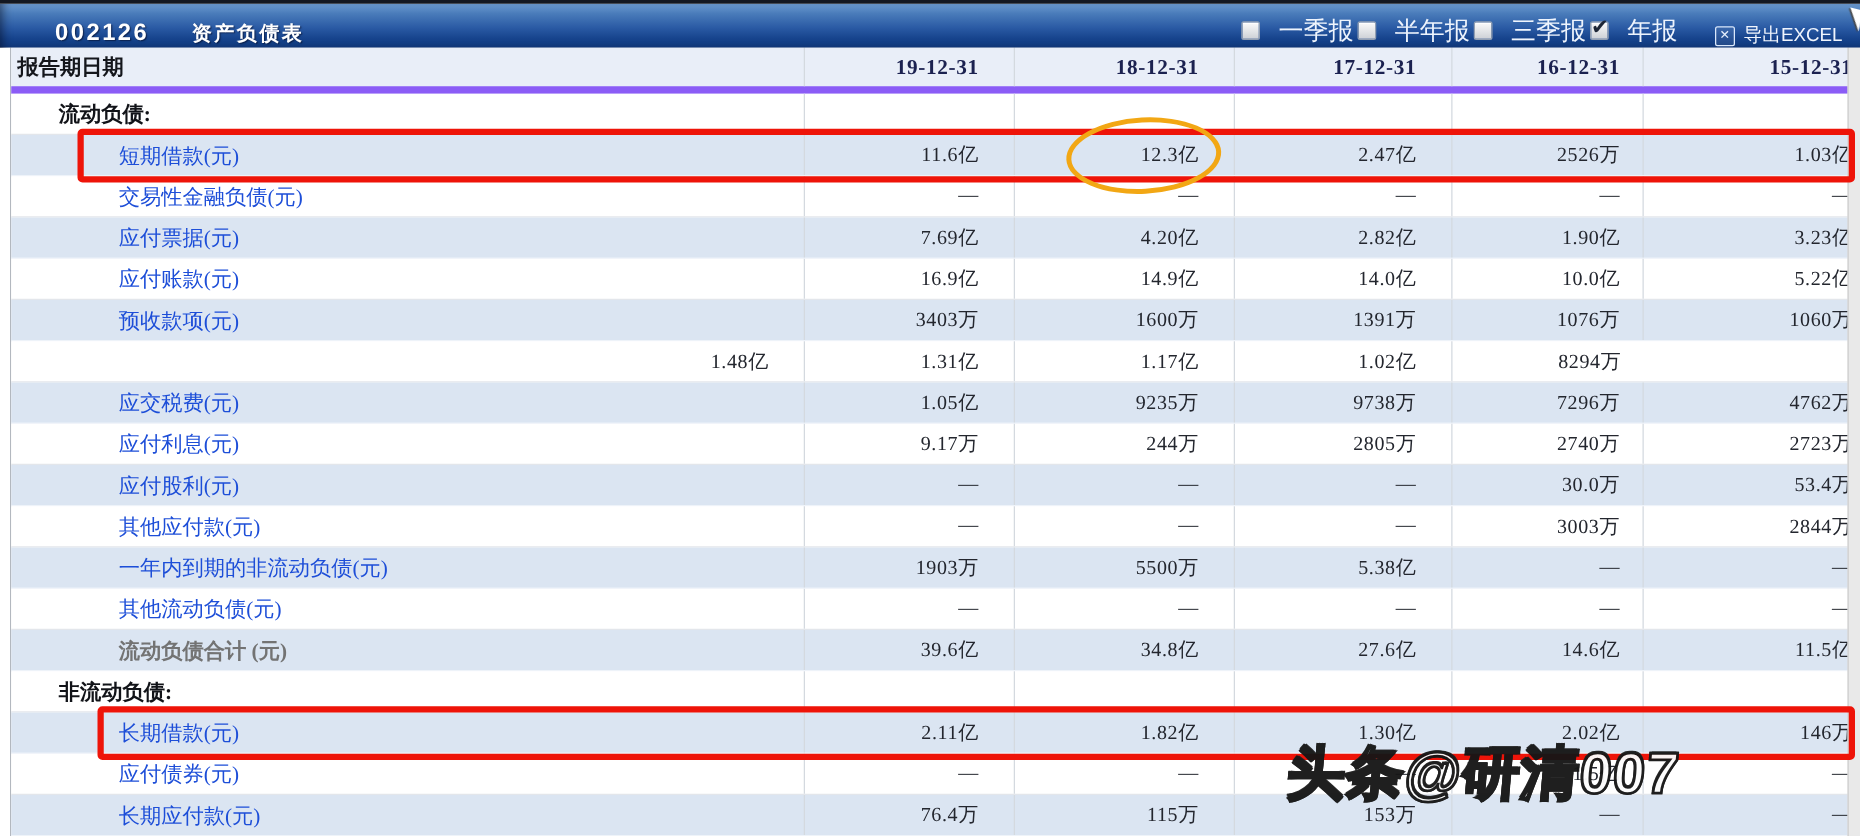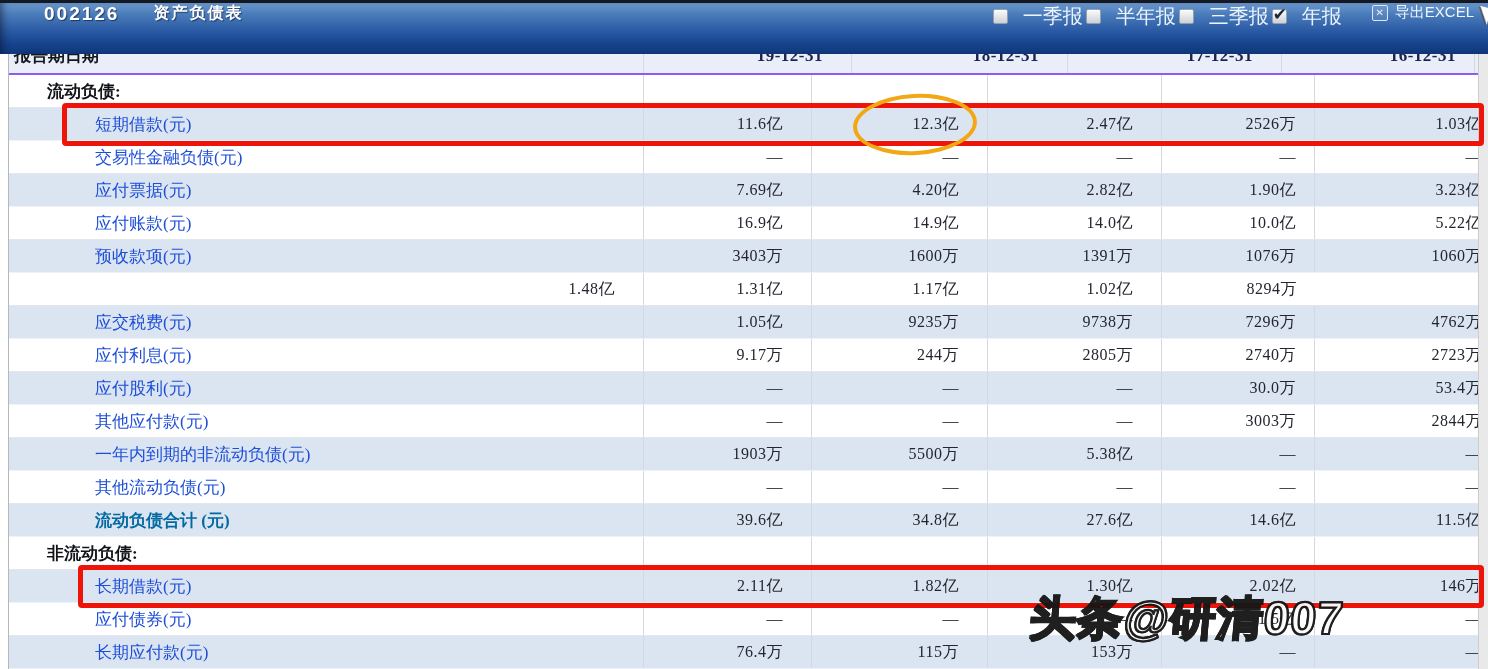--- a/index.html
+++ b/index.html
@@ -2,22 +2,22 @@
 <html style="--red: #ee1409; --orange: #f2a714; --row-blue: #dbe5f2; --header-blue: #e9eef8; --bar-top: #4a7cba; --bar-bottom: #113a7e;"><head>
 <meta charset="utf-8">
 <style>
   * { margin:0; padding:0; box-sizing:border-box; }
   html,body { width:1488px; height:669px; overflow:hidden; background:#fff;
               font-family:"Liberation Sans","DejaVu Sans",sans-serif; }
   .screen { position:relative; width:1488px; height:669px; background:#fff; }
 
   
   .titlebar{
-    position:absolute; left:0; top:0; width:1488px; height:54px;
-    display:flex; align-items:flex-start; padding:0 14px 0 44px;
+    position:absolute; left:0; top:0; width:1488px; height:38px;
+    display:flex; align-items:flex-end; padding:0 14px 0 44px;
     background:linear-gradient(180deg,#6d9bd1 0%, #4a7cba 22%, #2a5aa4 55%, #16438c 80%, #113a7e 100%);
     border-top:3px solid #141821; box-shadow:inset 6px 0 8px -4px rgba(5,10,25,.55);
     color:#fff; z-index:2;
   }
   .stock-code{ font-size:19px; font-weight:bold; letter-spacing:2px; margin-right:34px;
                text-shadow:1px 1px 1px rgba(0,0,20,.5); }
   .sheet-title{ font-size:16px; font-weight:bold; letter-spacing:2px;
                 text-shadow:1px 1px 1px rgba(0,0,20,.5); }
   .filters{ margin-left:auto; display:flex; align-items:center; }
   .fgroup{ display:inline-flex; align-items:center; gap:15px; margin-left:3px; }
@@ -37,33 +37,33 @@
        transform:rotate(14deg); filter:drop-shadow(-1px 1px 0 #444); }
 
   
   .tablewrap{ position:absolute; left:8px; top:38px; width:1480px;
               border-left:1px solid #b3b8bf; }
   .row{ display:grid; grid-template-columns:635px 168px 176px 174px 153px 174px;
         height:33px; border-bottom:1px solid #e3e6eb; background:#fff;
         font-family:"Liberation Serif","DejaVu Serif",serif; }
   #rows .row:nth-child(even){ background:var(--row-blue,#dbe5f2); border-bottom:1px solid #eef3f9; }
   .header-row{ height:37px; background:var(--header-blue,#e9eef8);
-               border-bottom:2px solid #8b5cf6;gap:40px; }
+               border-bottom:6px solid #8b5cf6; }
   .cell{ display:flex; align-items:center; border-right:1px solid #d4d9df;
          overflow:hidden; white-space:nowrap; }
   .cell:last-child{ border-right:none; }
   .cell.val{ justify-content:flex-end; padding-right:28px;
              font-size:16px; color:#23262e; letter-spacing:.5px; }
   .row .cell.val:nth-child(5){ padding-right:18px; }
   .row .cell.val:nth-child(6){ padding-right:7px; }
   .cell.label{ padding-left:86px; font-size:17px; color:#1d4ed8; }
   .header-row .cell.label{ padding-left:5px; font-weight:bold; font-size:17px; color:#14161c; }
   .header-row .cell.val{ font-weight:bold; font-size:17px; color:#1b2150;text-align:right; }
   .row.section .cell.label{ padding-left:5px; font-weight:bold; color:#111318;margin-left:33px; }
-  .row.total .cell.label{ font-weight:bold; color:#0369a1; }
+  .row.total .cell.label{ font-weight:bold; color:#737373; }
 
   
   .right-strip{ position:absolute; left:1478px; top:38px; width:10px; height:631px;
                 background:#e9e9e9; border-left:1px solid #cdcdcd; z-index:1; }
 
   
   .redbox{ position:absolute; left:62px; width:1422px; height:43px;
            border:5px solid var(--red,#ee1409); border-radius:4px;
            pointer-events:none; z-index:5; }
   .redbox.second{ left:78px; width:1406px; }

